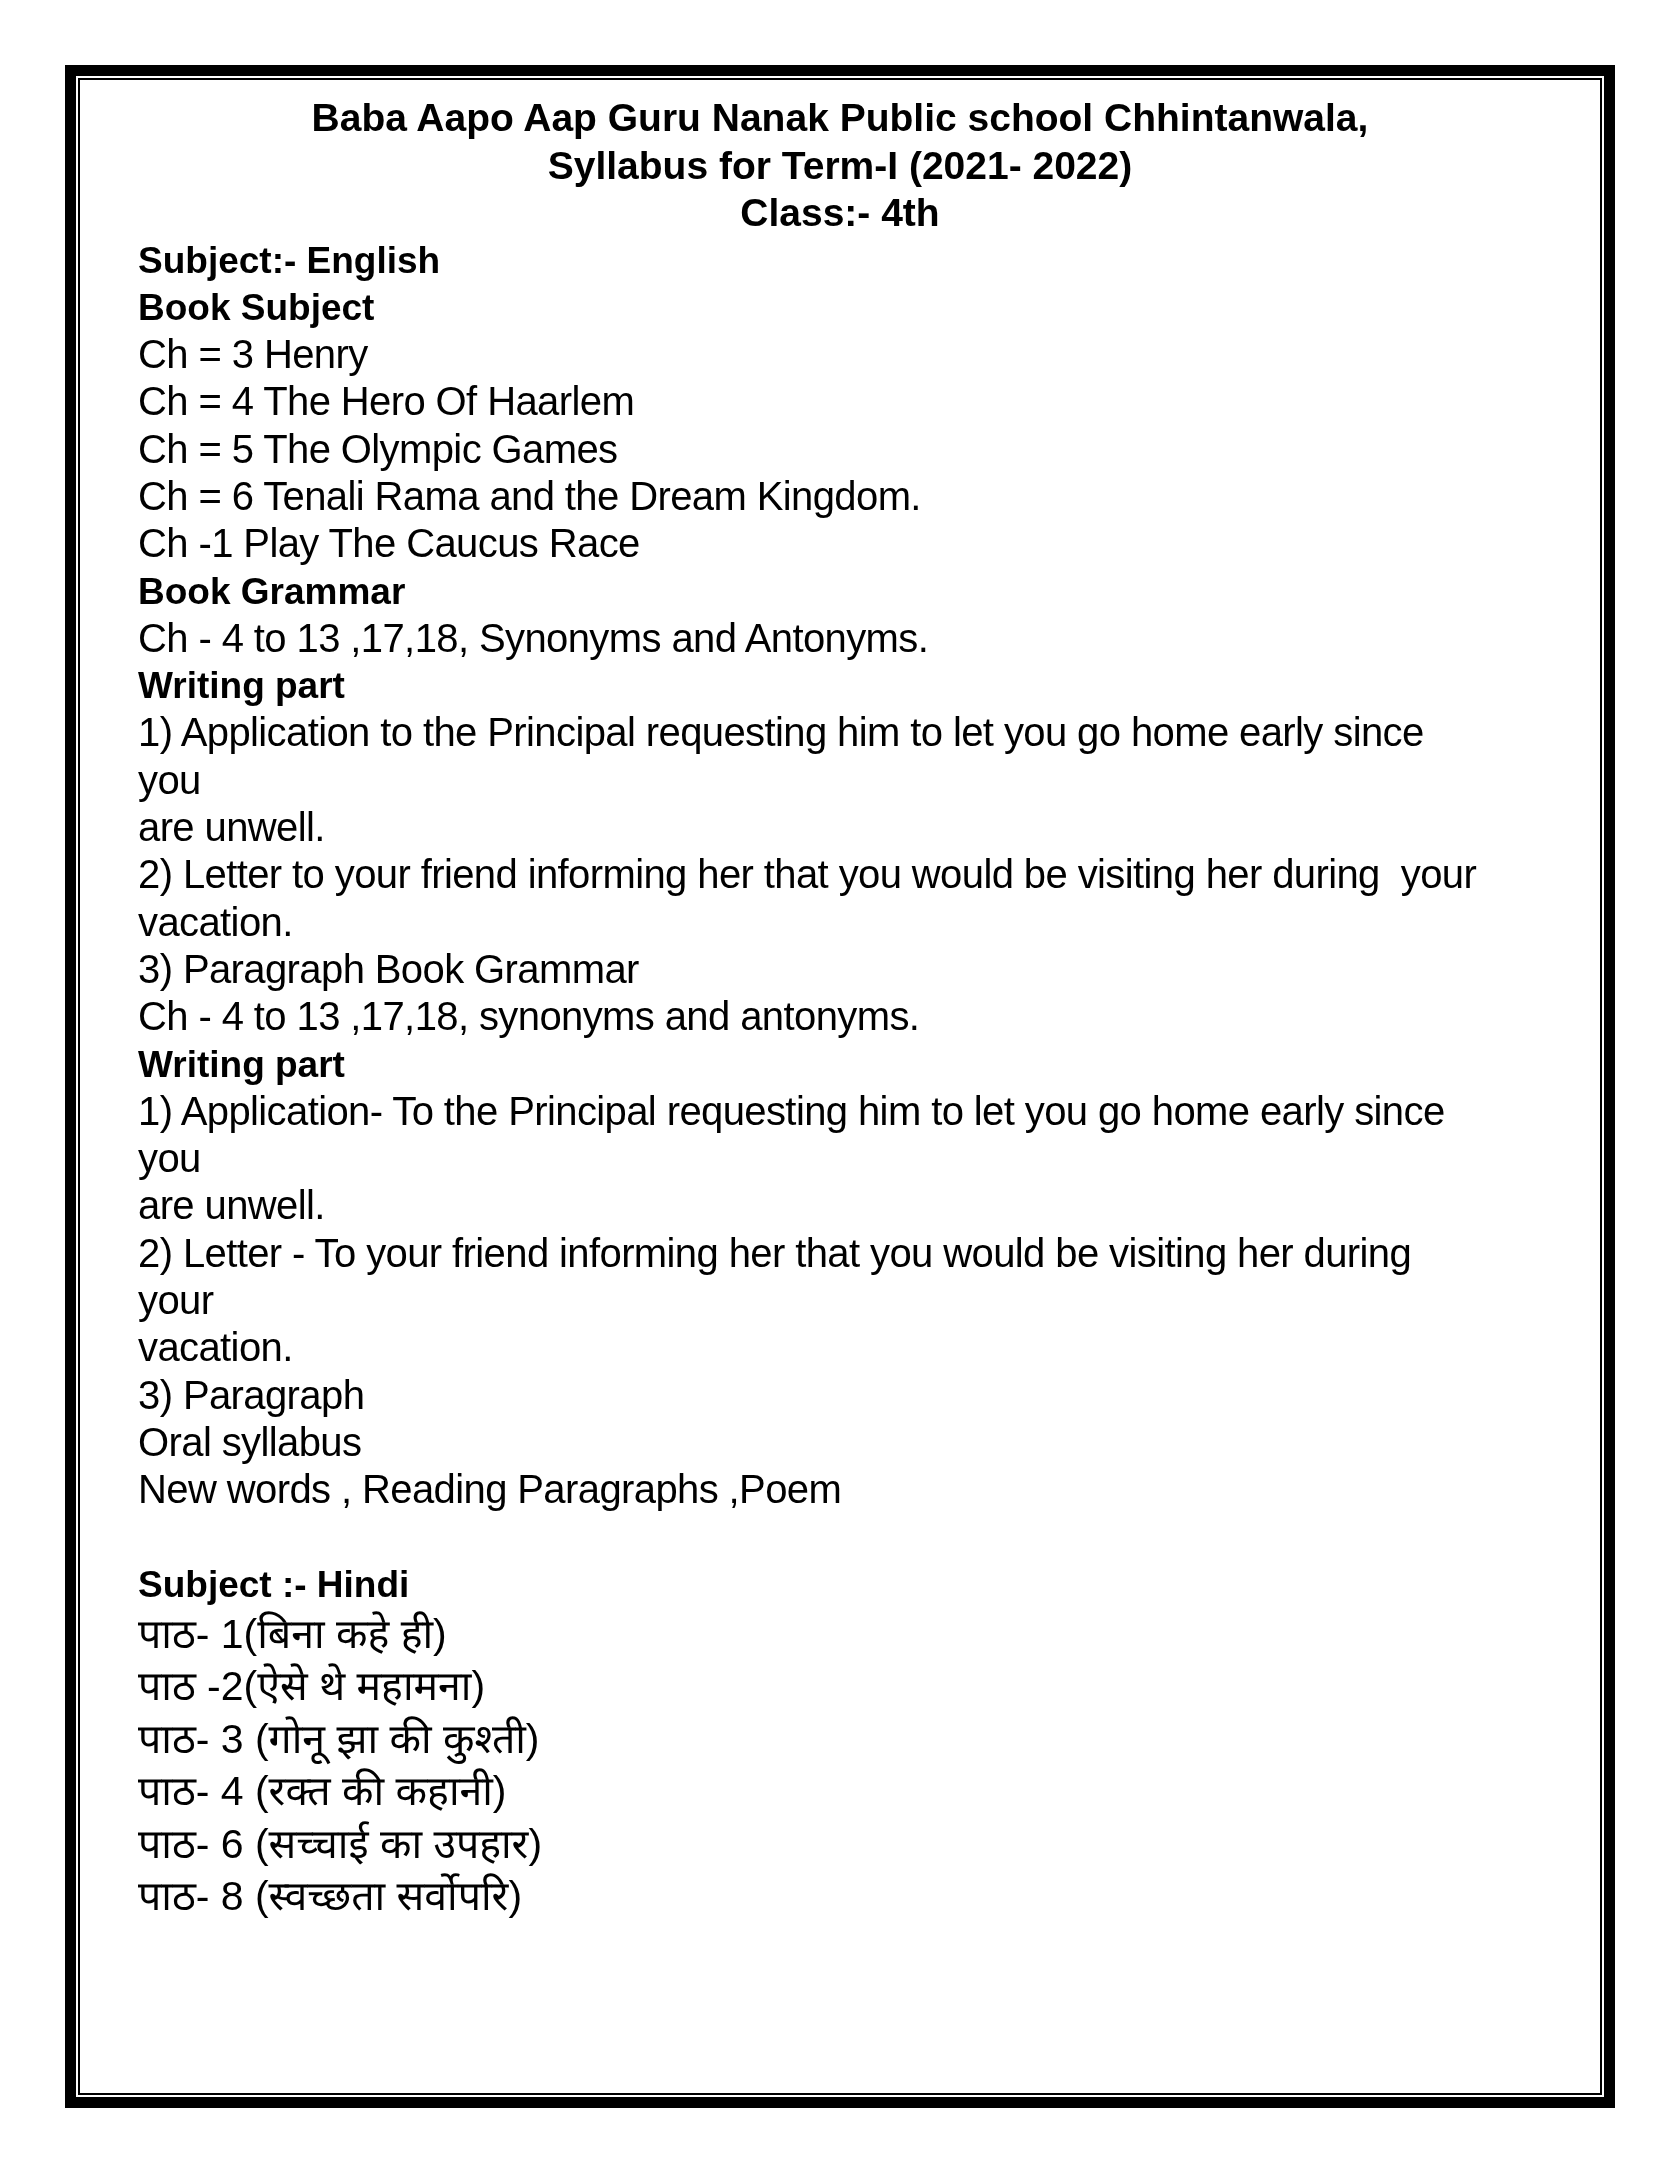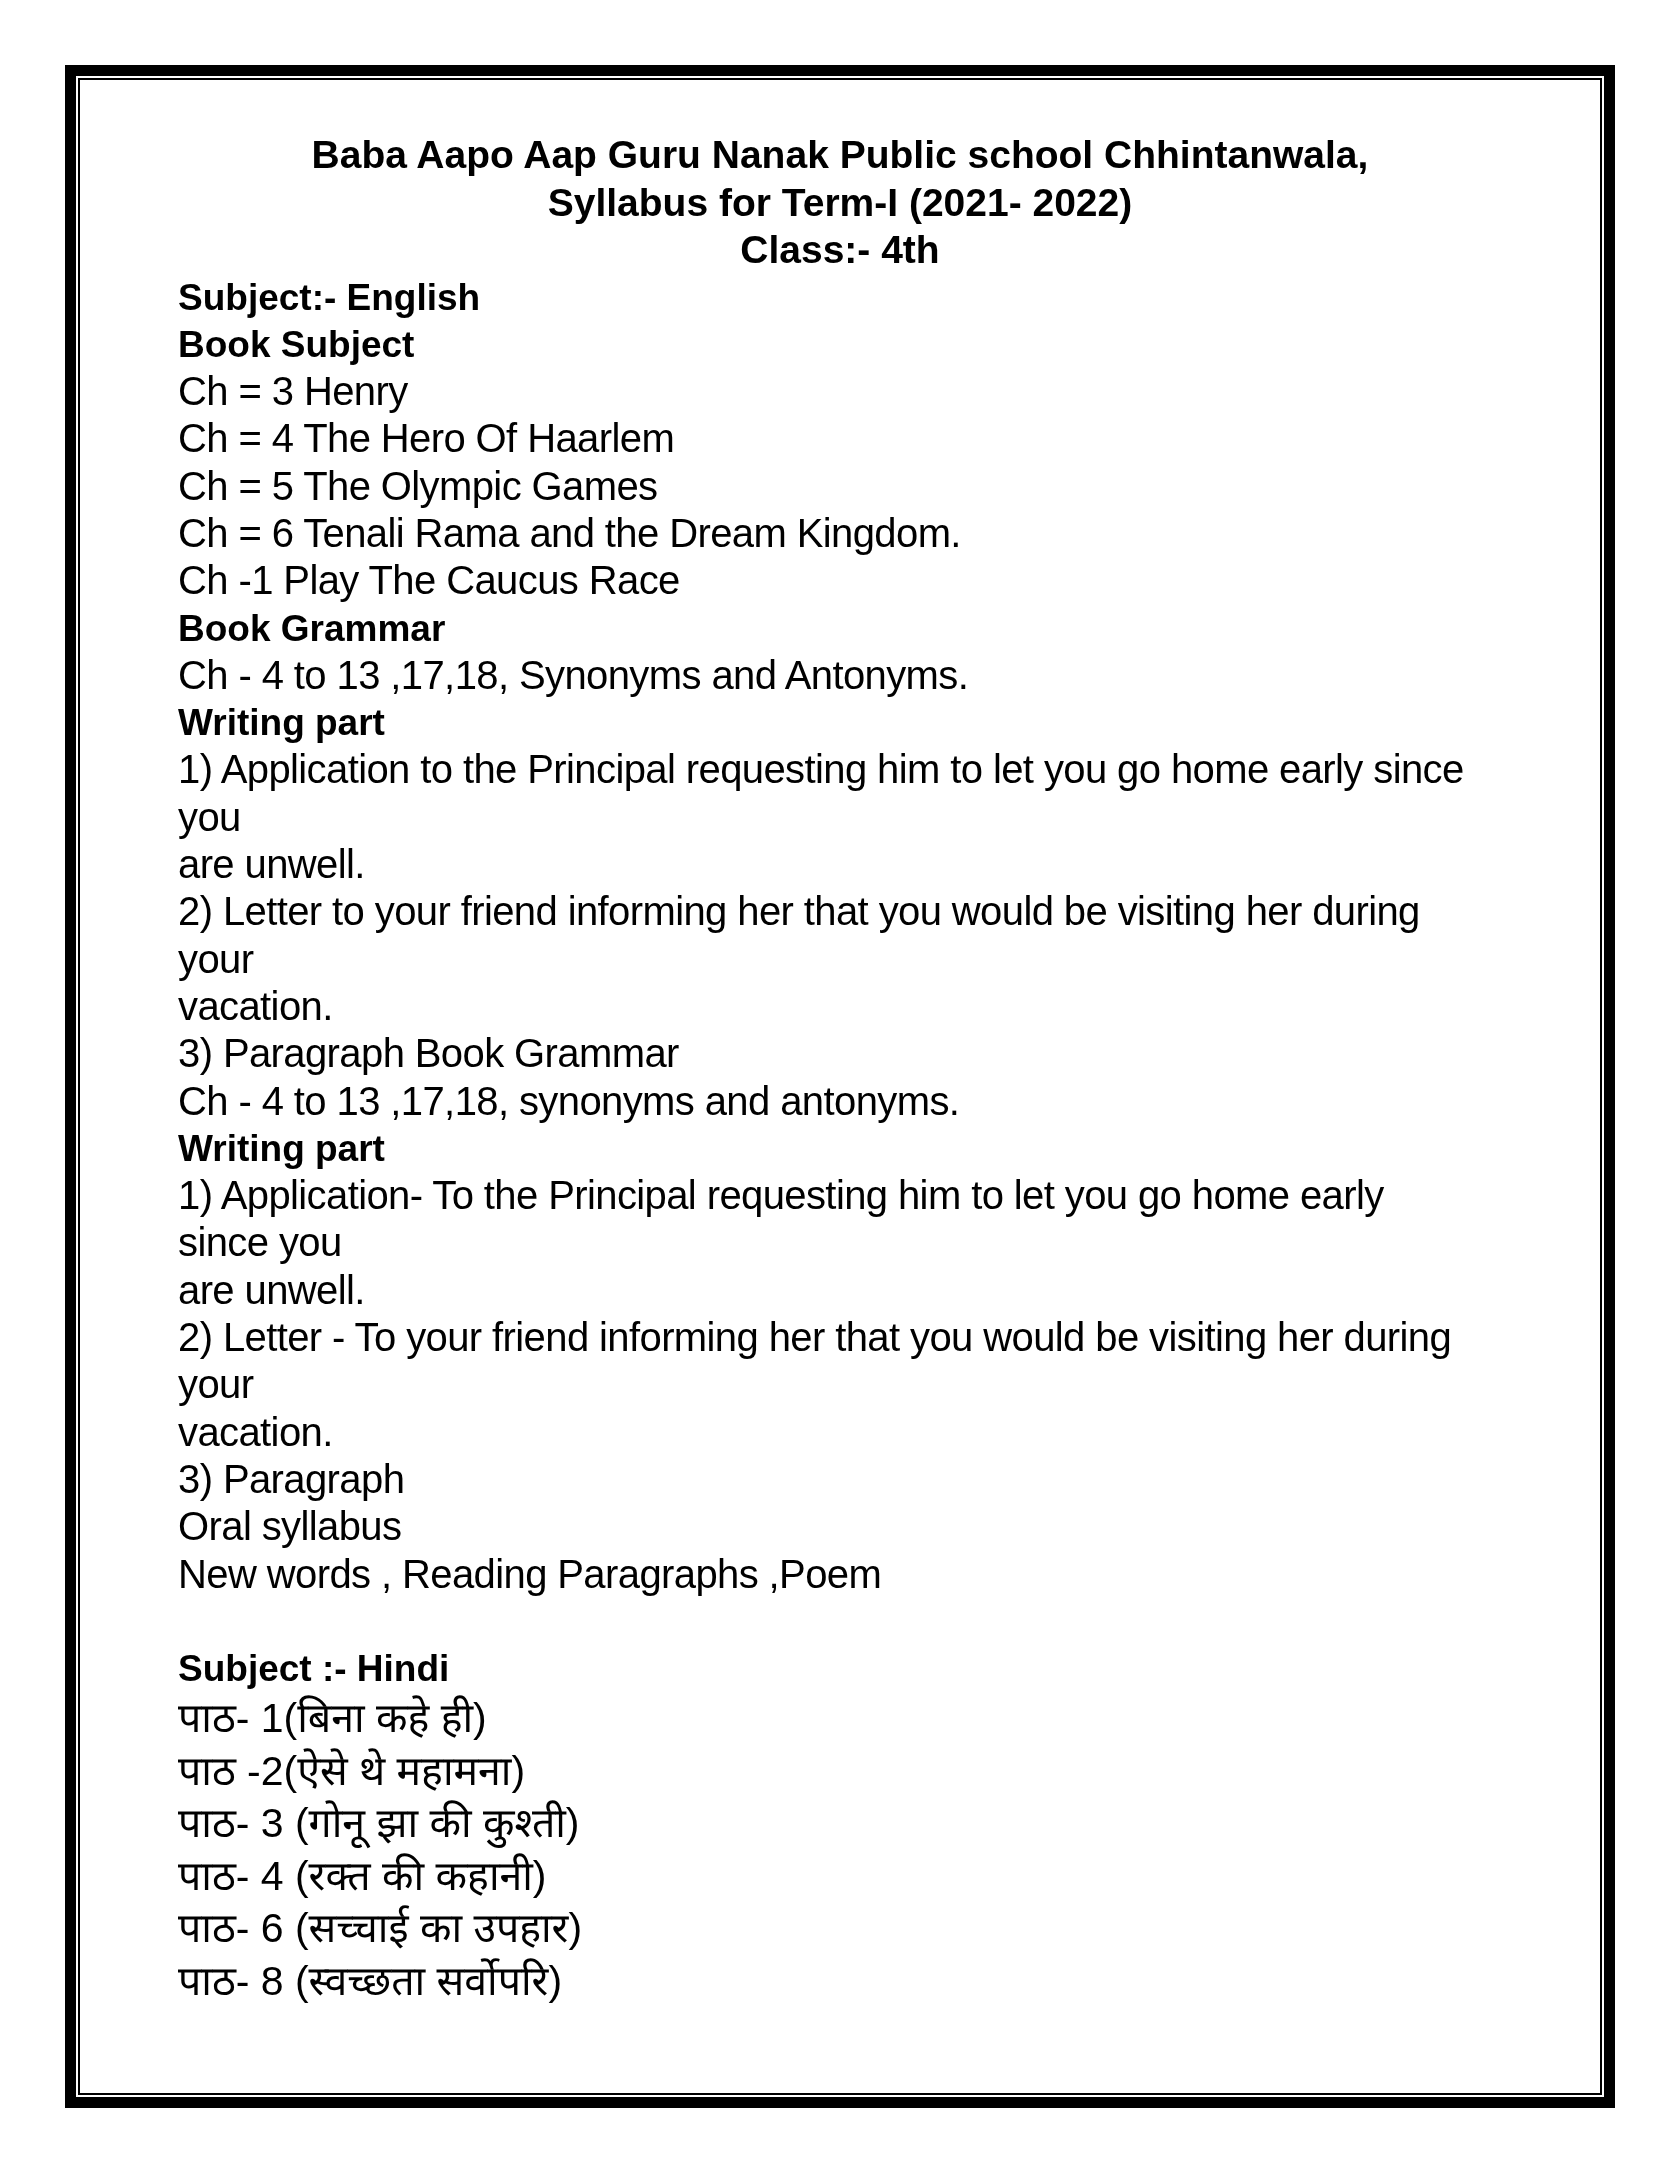--- a/index.html
+++ b/index.html
@@ -36,30 +36,29 @@
   }
   .doc {
     position: absolute;
     left: 78px;
     top: 78px;
     width: 1524px;
   }
   .titles {
     padding-top: 16px;
     text-align: center;
-    margin-top: 37px;
   }
   .title-line {
     font-weight: bold;
     font-size: 39px;
     line-height: 47.5px;
     white-space: pre-wrap;
   }
   .content {
-    padding-left: 100px;
+    padding-left: 60px;
     padding-right: 120px;
   }
   .line {
     font-size: 40px;
     line-height: 47.3px;
     white-space: pre-wrap;
     letter-spacing: -0.6px;
     font-stretch: condensed;
   }
   .heading {

